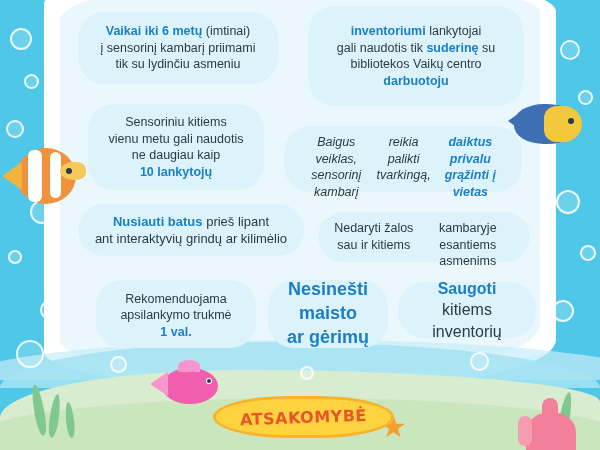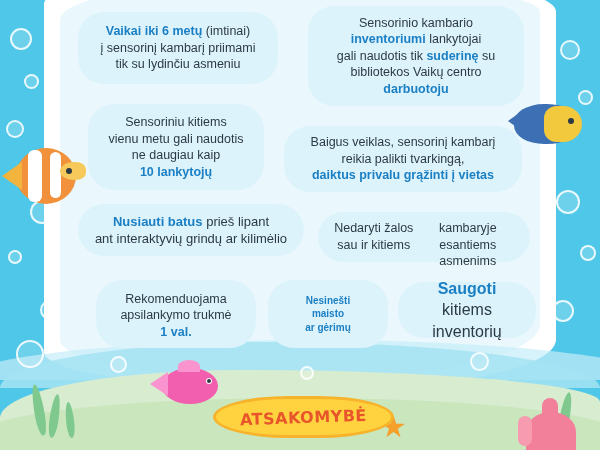--- a/index.html
+++ b/index.html
@@ -159,35 +159,34 @@
     <div class="starfish" style="left:380px; top:412px;">★</div>
   </div>
 
   <div class="callout" style="left:78px; top:12px; width:200px; height:72px; font-size:12.5px; display:flex; flex-direction:column; justify-content:center;">
       <span class="ln"><span class="b">Vaikai iki 6 metų </span><span>(imtinai)</span></span>
       <span class="ln"><span>į sensorinį kambarį priimami</span></span>
       <span class="ln"><span>tik su lydinčiu asmeniu</span></span>
     </div>
 
   <div class="callout" style="left:308px; top:6px; width:216px; height:100px; font-size:12.5px; display:flex; flex-direction:column; justify-content:center;">
-      <span class="ln"><span>Sensorinio kambario</span></span>
       <span class="ln"><span class="b">inventoriumi</span><span> lankytojai</span></span>
       <span class="ln"><span>gali naudotis tik </span><span class="b">suderinę</span><span> su</span></span>
       <span class="ln"><span>bibliotekos Vaikų centro</span></span>
       <span class="ln"><span class="b">darbuotoju</span></span>
     </div>
 
   <div class="callout" style="left:88px; top:104px; width:176px; height:86px; font-size:12.5px; display:flex; flex-direction:column; justify-content:center;">
       <span class="ln"><span>Sensoriniu kitiems</span></span>
       <span class="ln"><span>vienu metu gali naudotis</span></span>
       <span class="ln"><span>ne daugiau kaip</span></span>
       <span class="ln"><span class="b">10 lankytojų</span></span>
     </div>
 
-  <div class="callout" style="left:284px; top:126px; width:238px; height:66px; font-size:12.5px; display:flex; flex-direction:column; justify-content:center;">
+  <div class="callout" style="left:284px; top:126px; width:238px; height:66px; font-size:12.5px; display:flex; flex-direction:row; justify-content:center;font-style:italic;">
       <span class="ln"><span>Baigus veiklas, sensorinį kambarį</span></span>
       <span class="ln"><span>reikia palikti tvarkingą,</span></span>
       <span class="ln"><span class="b">daiktus privalu grąžinti į vietas</span></span>
     </div>
 
   <div class="callout" style="left:78px; top:204px; width:226px; height:52px; font-size:13px; display:flex; flex-direction:column; justify-content:center;">
       <span class="ln"><span class="b">Nusiauti batus</span><span> prieš lipant</span></span>
       <span class="ln"><span>ant interaktyvių grindų ar kilimėlio</span></span>
     </div>
 
@@ -195,21 +194,21 @@
       <span class="ln"><span>Nedaryti žalos sau ir kitiems</span></span>
       <span class="ln"><span>kambaryje esantiems asmenims</span></span>
     </div>
 
   <div class="callout" style="left:96px; top:280px; width:160px; height:68px; font-size:12.5px; display:flex; flex-direction:column; justify-content:flex-end;">
       <span class="ln"><span>Rekomenduojama</span></span>
       <span class="ln"><span>apsilankymo trukmė</span></span>
       <span class="ln"><span class="b">1 val.</span></span>
     </div>
 
-  <div class="callout" style="left:268px; top:280px; width:120px; height:68px; font-size:10px; display:flex; flex-direction:column; justify-content:center;">
+  <div class="callout" style="left:268px; top:280px; width:120px; height:68px; font-size:18px; display:flex; flex-direction:column; justify-content:center;">
       <span class="ln"><span class="b">Nesinešti</span></span>
       <span class="ln"><span class="b">maisto</span></span>
       <span class="ln"><span class="b">ar gėrimų</span></span>
     </div>
 
   <div class="callout" style="left:398px; top:282px; width:138px; height:56px; font-size:16px; display:flex; flex-direction:column; justify-content:center;">
       <span class="ln"><span class="b">Saugoti</span></span>
       <span class="ln"><span>kitiems inventorių</span></span>
     </div>
 

